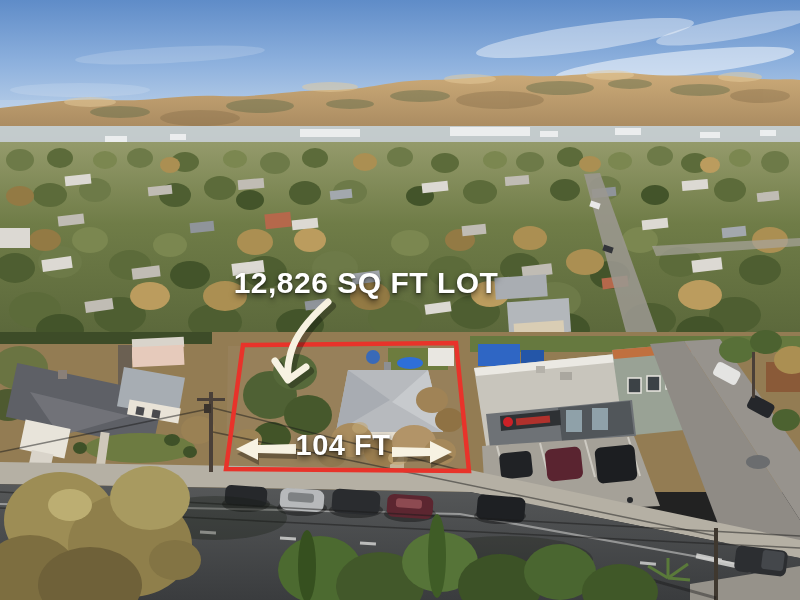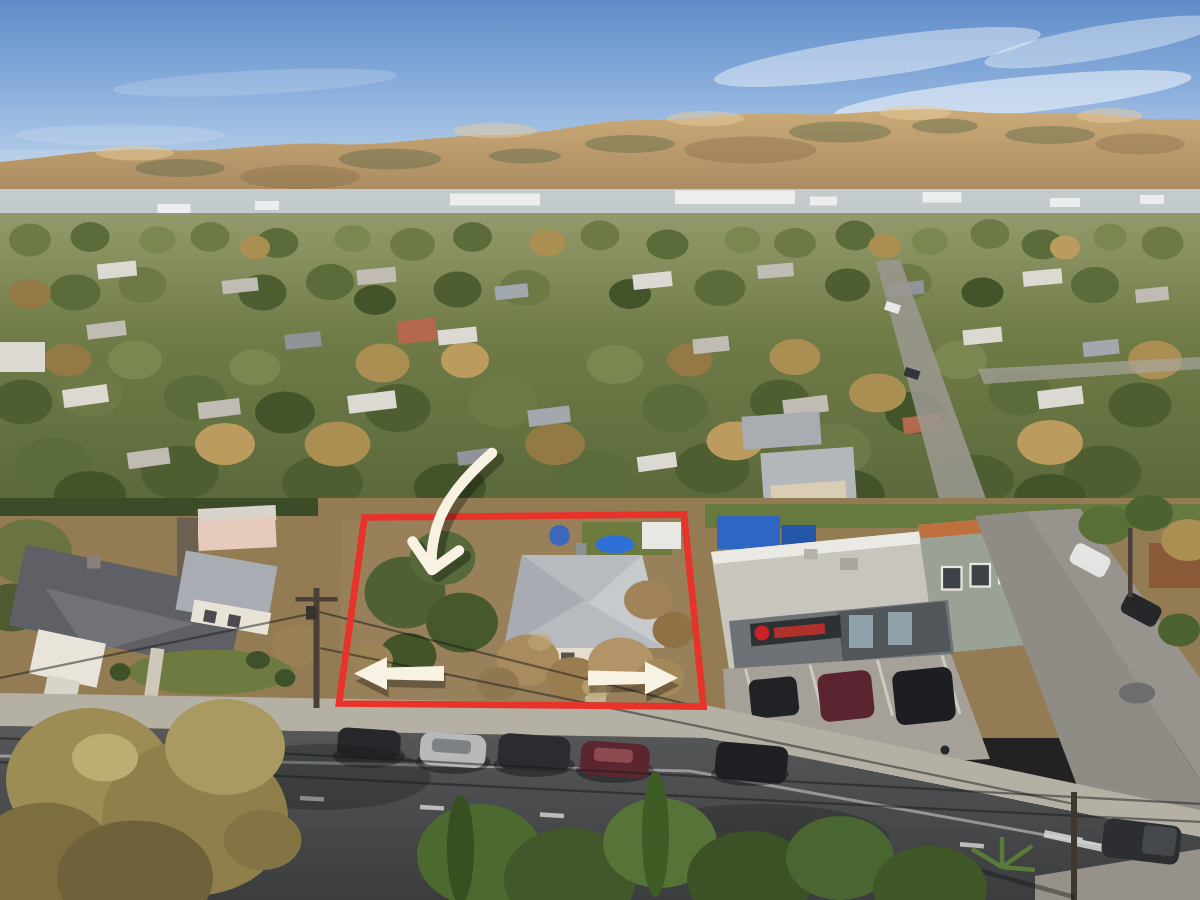--- a/index.html
+++ b/index.html
@@ -445,13 +445,15 @@
       <polygon points="236,451 258,440 258,447 296,446 296,456 258,455 258,462" fill="rgba(0,0,0,.3)" transform="translate(1,3)"></polygon>
       <polygon points="236,449 258,438 258,445 296,444 296,454 258,453 258,460" fill="#f7f2e2"></polygon>
     </g>
     <g>
       <polygon points="452,454 430,443 430,450 392,449 392,459 430,458 430,465" fill="rgba(0,0,0,.3)" transform="translate(1,3)"></polygon>
       <polygon points="452,452 430,441 430,448 392,447 392,457 430,456 430,463" fill="#f7f2e2"></polygon>
     </g>
   </g>
 </svg>
 
+<div id="lot-size-label" class="overlay-label">12,826 SQ FT LOT</div>
+<div id="width-label" class="overlay-label">104 FT</div>
 </div>
 
 </body></html>

